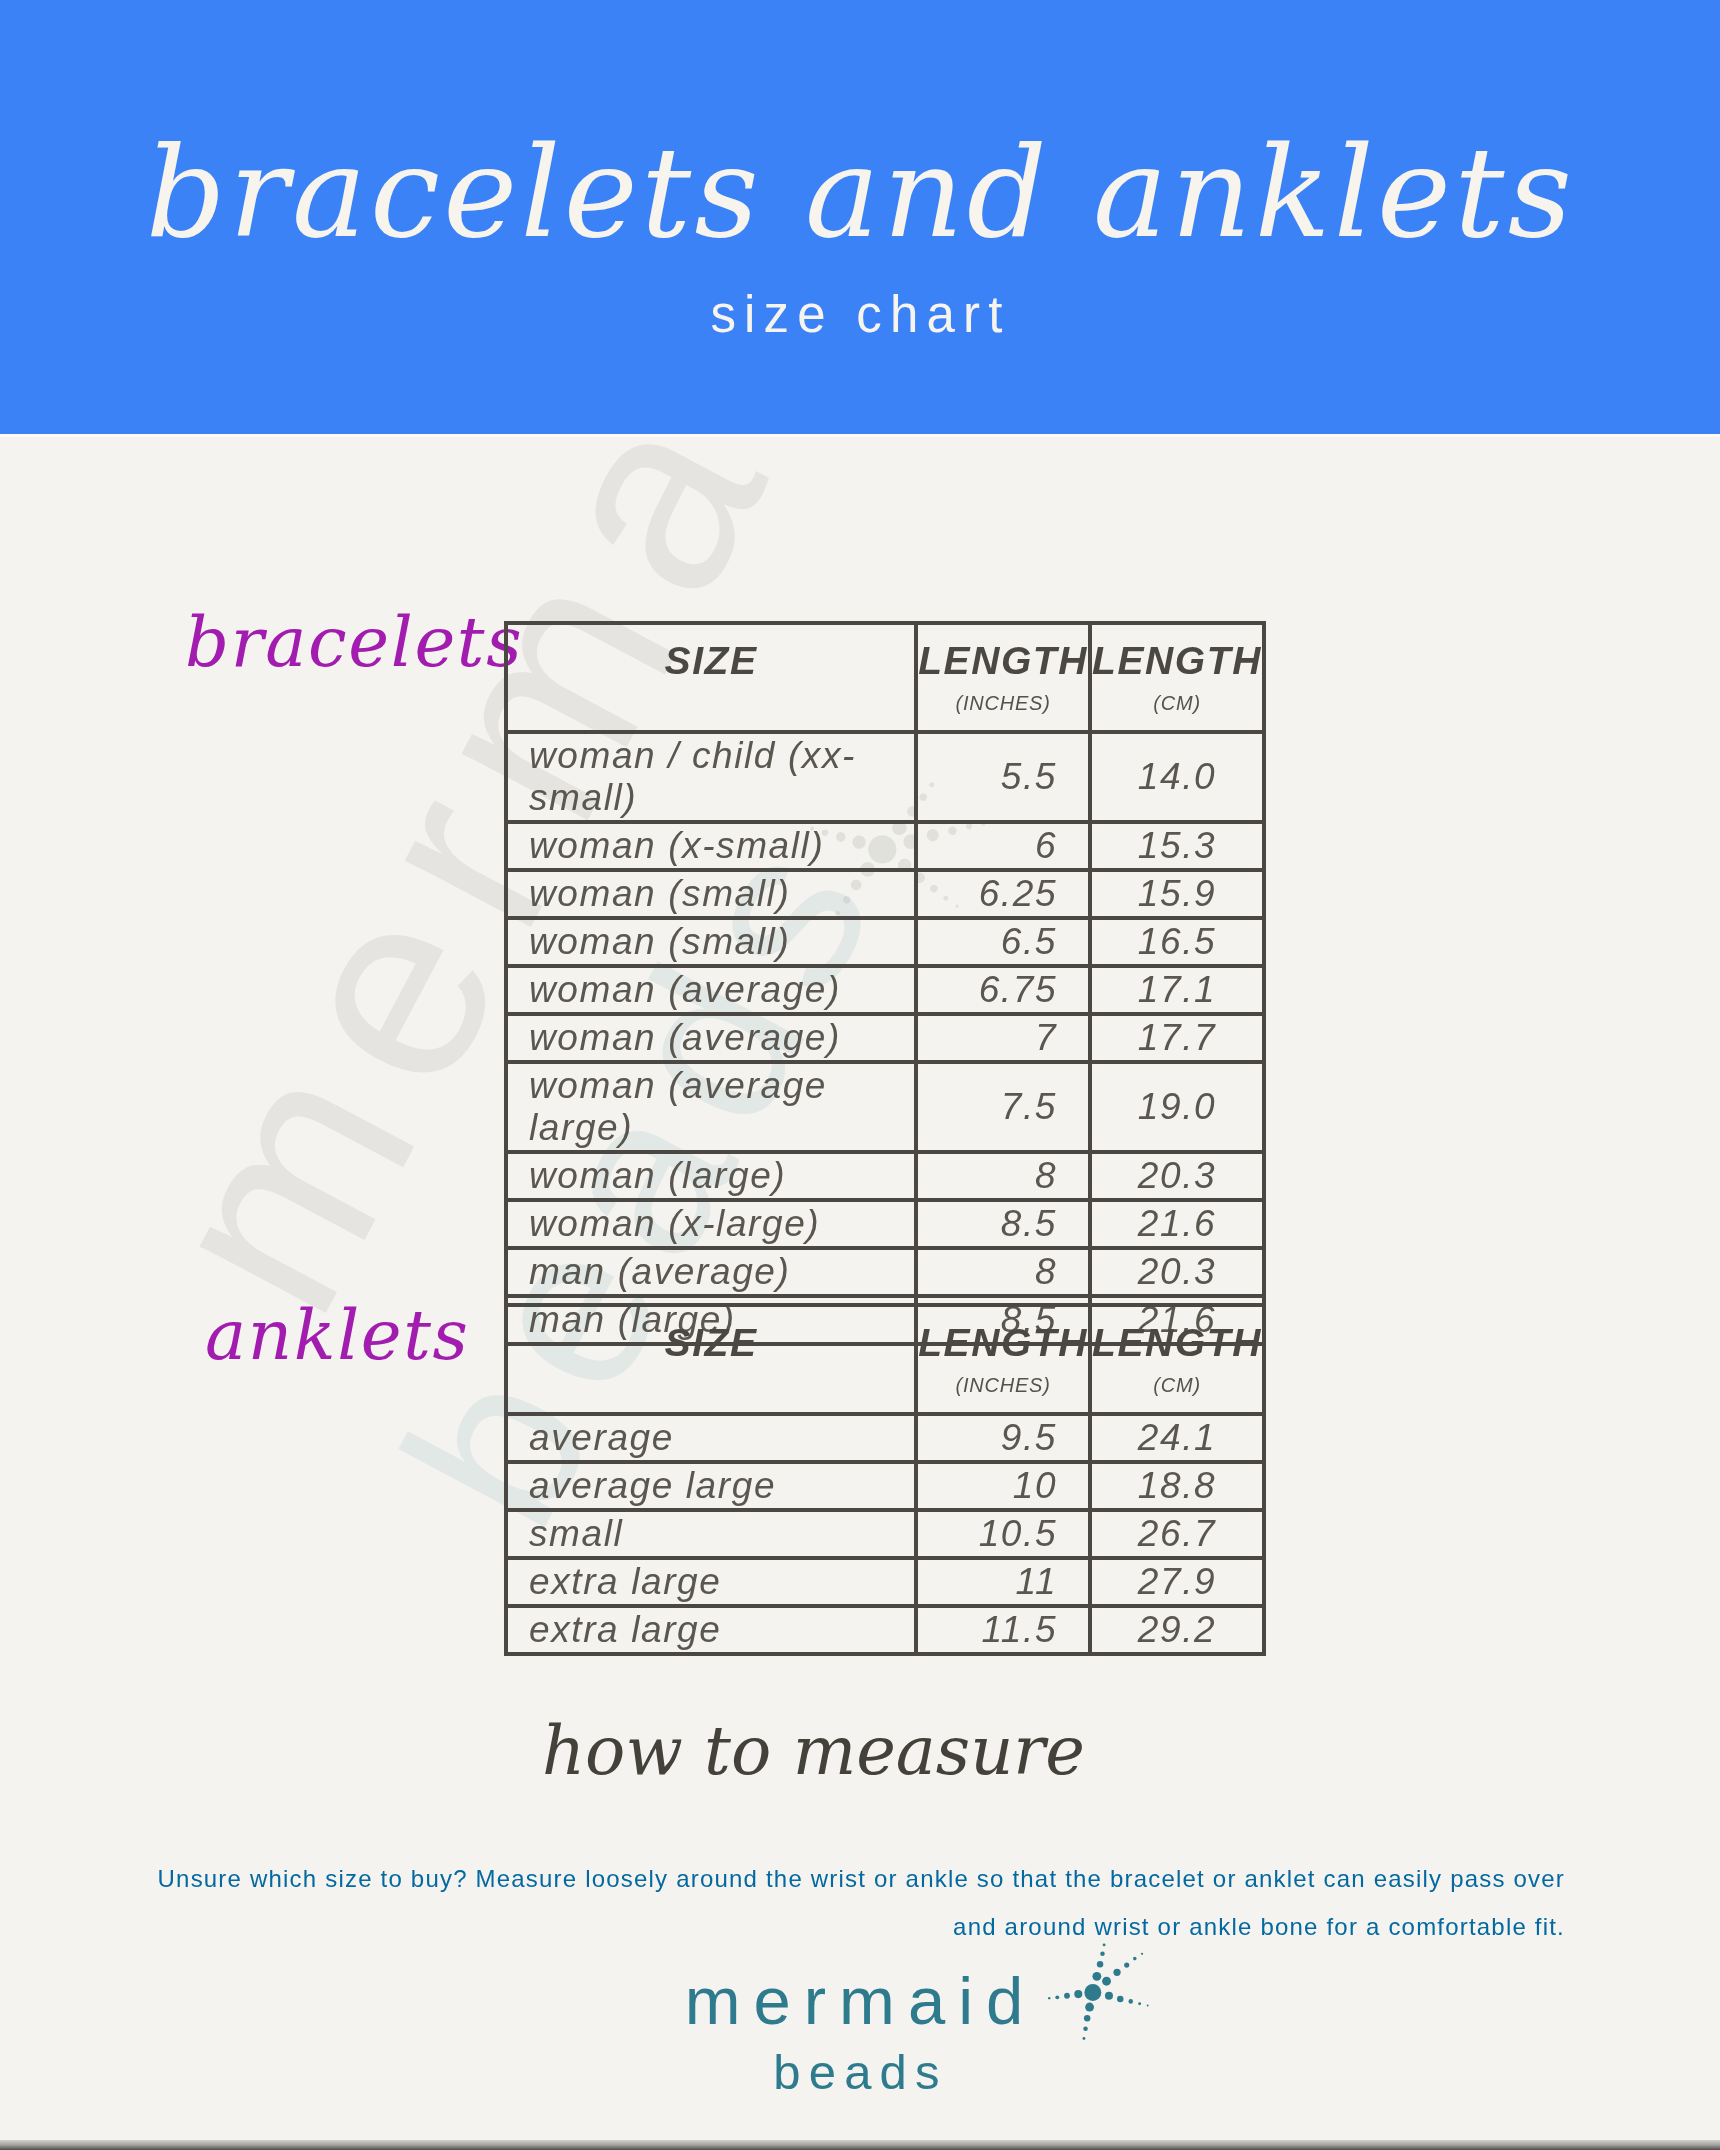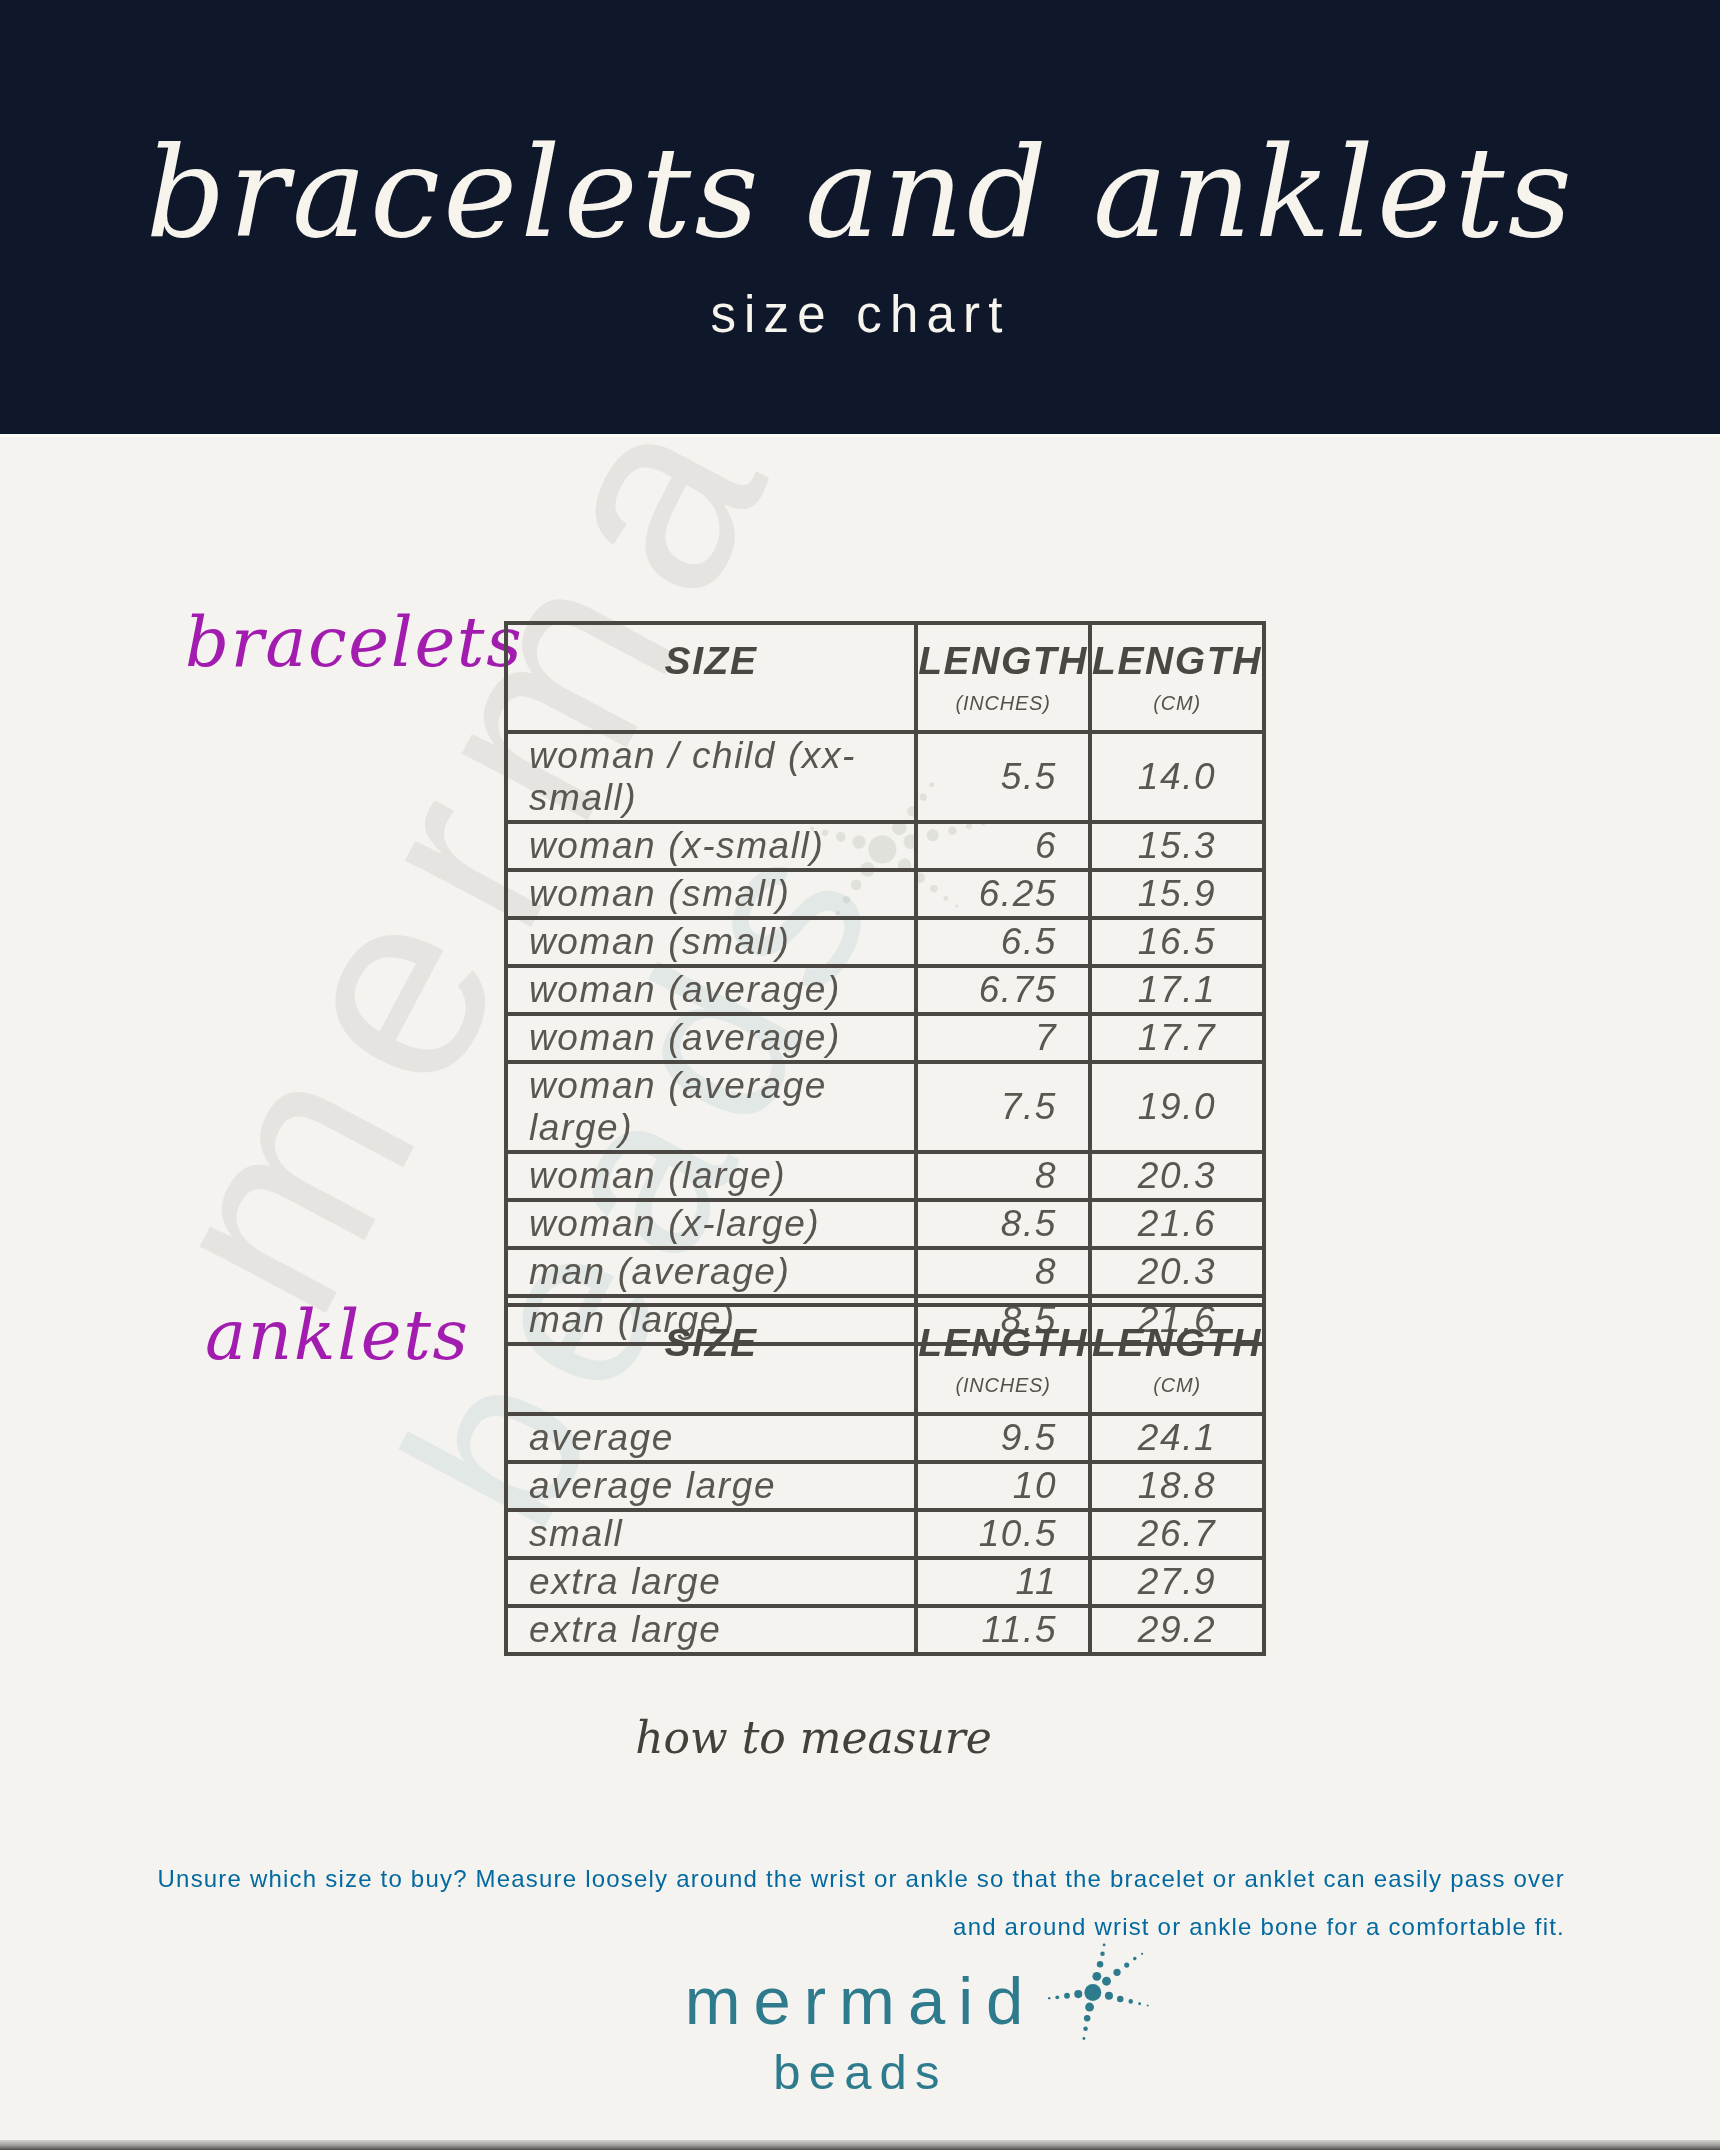--- a/index.html
+++ b/index.html
@@ -28,21 +28,21 @@
     transform:rotate(-62deg); transform-origin:left top;
     white-space:nowrap;
   }
   .wm-star { position:absolute; left:803px; top:762px; width:188px; height:188px; color:#aeb4ae; opacity:0.28; transform:rotate(24deg); }
 
   .content { position:absolute; inset:0; z-index:1; }
 
   
   .banner {
     position:absolute; top:0; left:0; width:1721px; height:434px;
-    background:#0f172a;
+    background:#3b82f6;
     border-bottom:3.3px solid #fbfaf7;
     text-align:center;
   }
   .script { font-family:"DejaVu Serif", serif; font-style:italic; }
   .banner-title {
     margin-top:123px;
     font-size:125px; line-height:139px;
     letter-spacing:3.3px;
     color:#f7f4ee;
   }
@@ -71,21 +71,21 @@
   .h-sub  { font-size:20px; font-weight:normal; letter-spacing:0.8px; line-height:36px; color:#55524c; }
 
   td.cell { height:39px; font-size:37px; letter-spacing:1.6px; color:#5a5650; }
   td.c-size { text-align:left;  padding-left:21px; }
   td.c-in   { text-align:right; padding-right:31px; }
   td.c-cm   { text-align:center; }
 
   
   .how-title {
     position:absolute; top:1712px; left:0; width:1627px;
-    text-align:center; font-size:44px; color:#44413b;
+    text-align:center; font-size:67px; color:#44413b;
   }
   .how-body {
     position:absolute; top:1831px; left:50%; transform:translateX(-50%);
     width:1409px; text-align:right;
     font-size:24px; line-height:48px; letter-spacing:1.2px;
     color:#0369a1;
   }
 
   
   .logo { position:absolute; top:1962px; left:0; width:1721px; text-align:center; }

